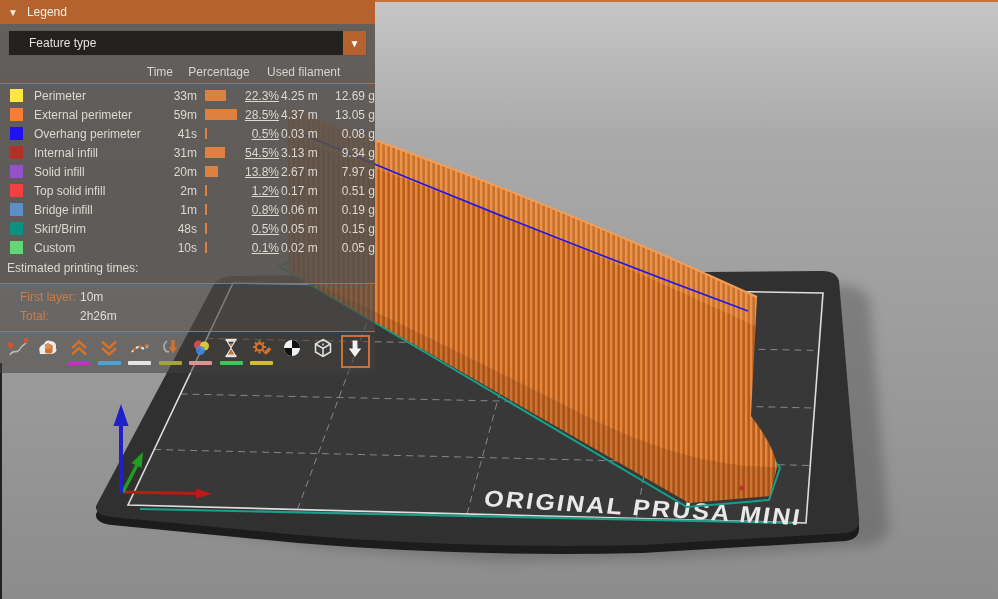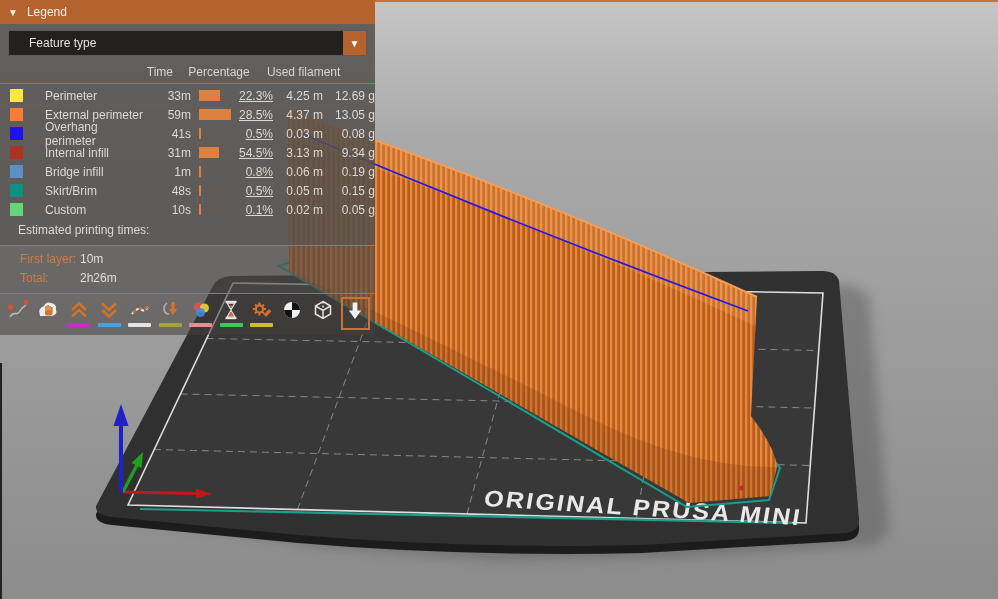--- a/index.html
+++ b/index.html
@@ -28,29 +28,29 @@
 
   .thead{display:flex;align-items:center;height:19px;color:#d9d4ce;}
   .thead .sp{width:34px;}
   .thead .h-time{width:139px;text-align:right;}
   .thead .h-pct{width:76px;text-align:center;margin-left:8px;}
   .thead .h-fil{margin-left:10px;}
   .tdiv{height:0;border-top:1px solid #c06a33;margin:2px 0 2px 0;}
 
   .lrow{display:flex;align-items:center;height:19px;}
   .lrow .swatch{width:13px;height:13px;margin-left:10px;flex:none;}
-  .lrow .lbl{margin-left:22px;flex:1;}
+  .lrow .lbl{margin-left:11px;flex:1;}
   .lrow .time{width:40px;text-align:right;flex:none;}
   .lrow .barwrap{width:34px;margin-left:8px;flex:none;display:flex;align-items:center;height:11px;}
   .lrow .barwrap i{display:block;height:11px;}
   .lrow .pct{width:40px;text-align:right;flex:none;text-decoration:underline;}
-  .lrow .len{width:42px;margin-left:8px;text-align:right;flex:none;}
+  .lrow .len{width:42px;margin-left:2px;flex:none;}
   .lrow .wgt{width:46px;margin-left:6px;text-align:right;flex:none;}
 
-  .est-head{padding:4px 0 4px 18px;color:#ddd8d2;}
+  .est-head{padding:4px 0 4px 7px;color:#ddd8d2;}
   .times-row{display:flex;height:19px;align-items:center;padding-left:20px;}
   .times-row .tl{width:60px;color:#cd7b47;}
   .times-row .tv{color:#e0dbd5;}
 
   #toolbar{display:flex;align-items:flex-start;padding-left:5px;}
   .ticon{width:26px;margin-right:5px;display:flex;flex-direction:column;align-items:center;cursor:pointer;}
   .ticon .glyph{width:24px;height:24px;}
   .ticon .ul{width:23px;height:4px;margin-top:1px;border-radius:1px;}
   .ticon.active{border:2px solid #c87139;width:26px;padding:0;margin-top:-1px;}
 </style>
@@ -177,21 +177,43 @@
     <span class="lbl">Internal infill</span>
     <span class="time">31m</span>
     <span class="barwrap">
             <i style="width: 20.045px; background: rgb(222, 128, 64);"></i>
           </span>
     <span class="pct">54.5%</span>
     <span class="len">3.13 m</span>
     <span class="wgt">9.34 g</span>
   </div>
 
-
+  <div class="lrow">
+    <span class="swatch" style="background: rgb(149, 81, 201);"></span>
+    <span class="lbl">Solid infill</span>
+    <span class="time">20m</span>
+    <span class="barwrap">
+            <i style="width: 13.11px; background: rgb(222, 128, 64);"></i>
+          </span>
+    <span class="pct">13.8%</span>
+    <span class="len">2.67 m</span>
+    <span class="wgt">7.97 g</span>
+  </div>
+
+  <div class="lrow">
+    <span class="swatch" style="background: rgb(240, 64, 64);"></span>
+    <span class="lbl">Top solid infill</span>
+    <span class="time">2m</span>
+    <span class="barwrap">
+            <i style="width: 1.5px; background: rgb(222, 128, 64);"></i>
+          </span>
+    <span class="pct">1.2%</span>
+    <span class="len">0.17 m</span>
+    <span class="wgt">0.51 g</span>
+  </div>
 
   <div class="lrow">
     <span class="swatch" style="background: rgb(92, 143, 198);"></span>
     <span class="lbl">Bridge infill</span>
     <span class="time">1m</span>
     <span class="barwrap">
             <i style="width: 1.5px; background: rgb(222, 128, 64);"></i>
           </span>
     <span class="pct">0.8%</span>
     <span class="len">0.06 m</span>

